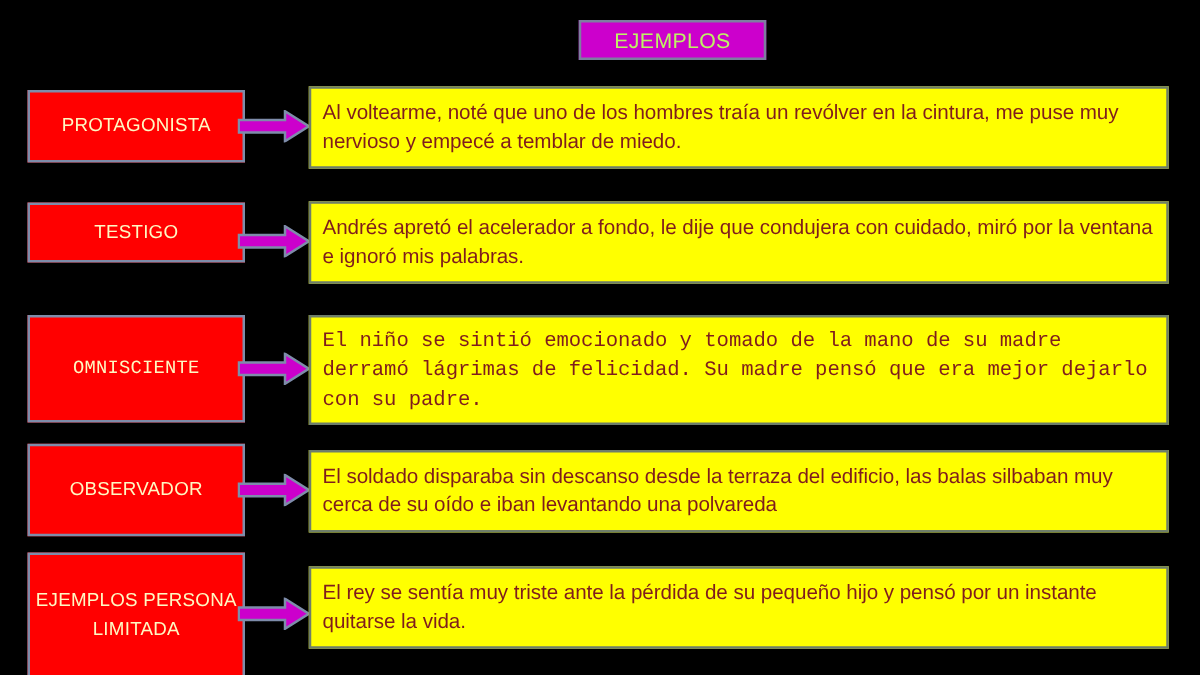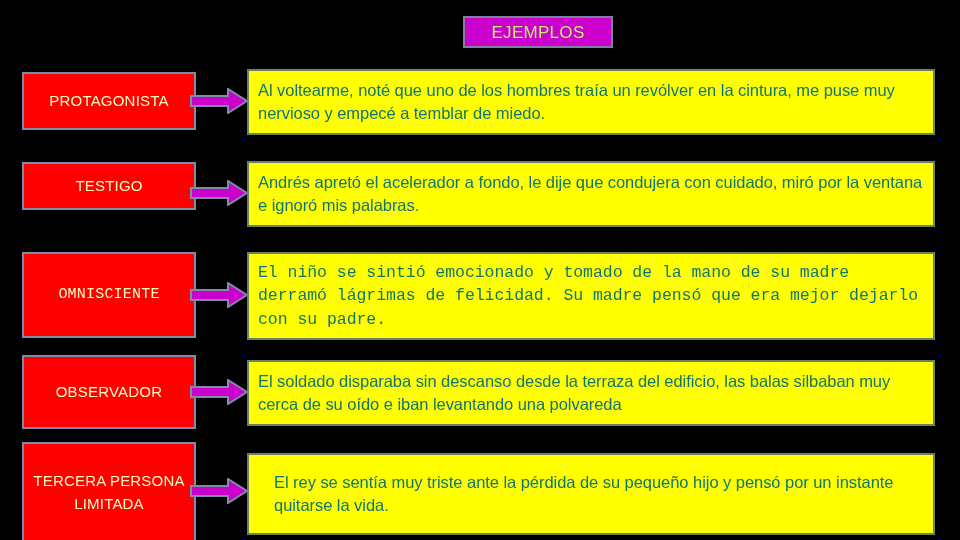--- a/index.html
+++ b/index.html
@@ -80,21 +80,21 @@
     position: absolute;
     left: 247px;
     width: 688px;
     background: #FFFF00;
     border: 2px solid #6E7E69;
     box-sizing: border-box;
     display: flex;
     align-items: center;
   }
   .text-box .body-text {
-    color: #0f766e;
+    color: #7f1d1d;
     font-size: 16.5px;
     line-height: 1.42;
     padding: 0 9px;
     letter-spacing: -0.05px;
   }
 
   
   #row-0 { top: 0; height: 150px; }
   #row-0 .label-box { top: 72px; height: 58px; }
   #row-0 .arrow     { top: 88px; left: 190px; }
@@ -111,21 +111,21 @@
   #row-2 .text-box  { top: 252px; height: 88px; }
 
   #row-3 { top: 0; height: 430px; padding-left: 19px; }
   #row-3 .label-box { top: 355px; height: 74px; }
   #row-3 .arrow     { top: 379px; left: 190px; }
   #row-3 .text-box  { top: 360px; height: 66px; }
 
   #row-4 { top: 0; height: 110px; }
   #row-4 .label-box { top: 442px; height: 100px; }
   #row-4 .arrow     { top: 478px; left: 190px; }
-  #row-4 .text-box  { top: 453px; height: 82px; padding-left: 16px; }
+  #row-4 .text-box  { top: 453px; height: 66px; }
 </style>
 </head>
 <body>
 
 <div id="slide">
 
   <div class="title-box">
     <span class="title-text">EJEMPLOS</span>
   </div>
 
@@ -180,21 +180,21 @@
         <polygon points="1,8 38,8 38,1 57,13 38,25 38,18 1,18" fill="#CC00CC" stroke="#7E8CAA" stroke-width="2"></polygon>
       </svg>
     </div>
     <div class="text-box">
       <span class="body-text">El soldado disparaba sin descanso desde la terraza del edificio, las balas silbaban muy cerca de su oído e iban levantando una polvareda</span>
     </div>
   </div>
 
   <div class="row" id="row-4">
     <div class="label-box">
-      <span class="label-text">TERCERA PERSONA LIMITADA</span>
+      <span class="label-text">EJEMPLOS PERSONA LIMITADA</span>
     </div>
     <div class="arrow">
       <svg width="58" height="26" viewBox="0 0 58 26" xmlns="http://www.w3.org/2000/svg">
         <polygon points="1,8 38,8 38,1 57,13 38,25 38,18 1,18" fill="#CC00CC" stroke="#7E8CAA" stroke-width="2"></polygon>
       </svg>
     </div>
     <div class="text-box">
       <span class="body-text">El rey se sentía muy triste ante la pérdida de su pequeño hijo y pensó por un instante quitarse la vida.</span>
     </div>
   </div>

